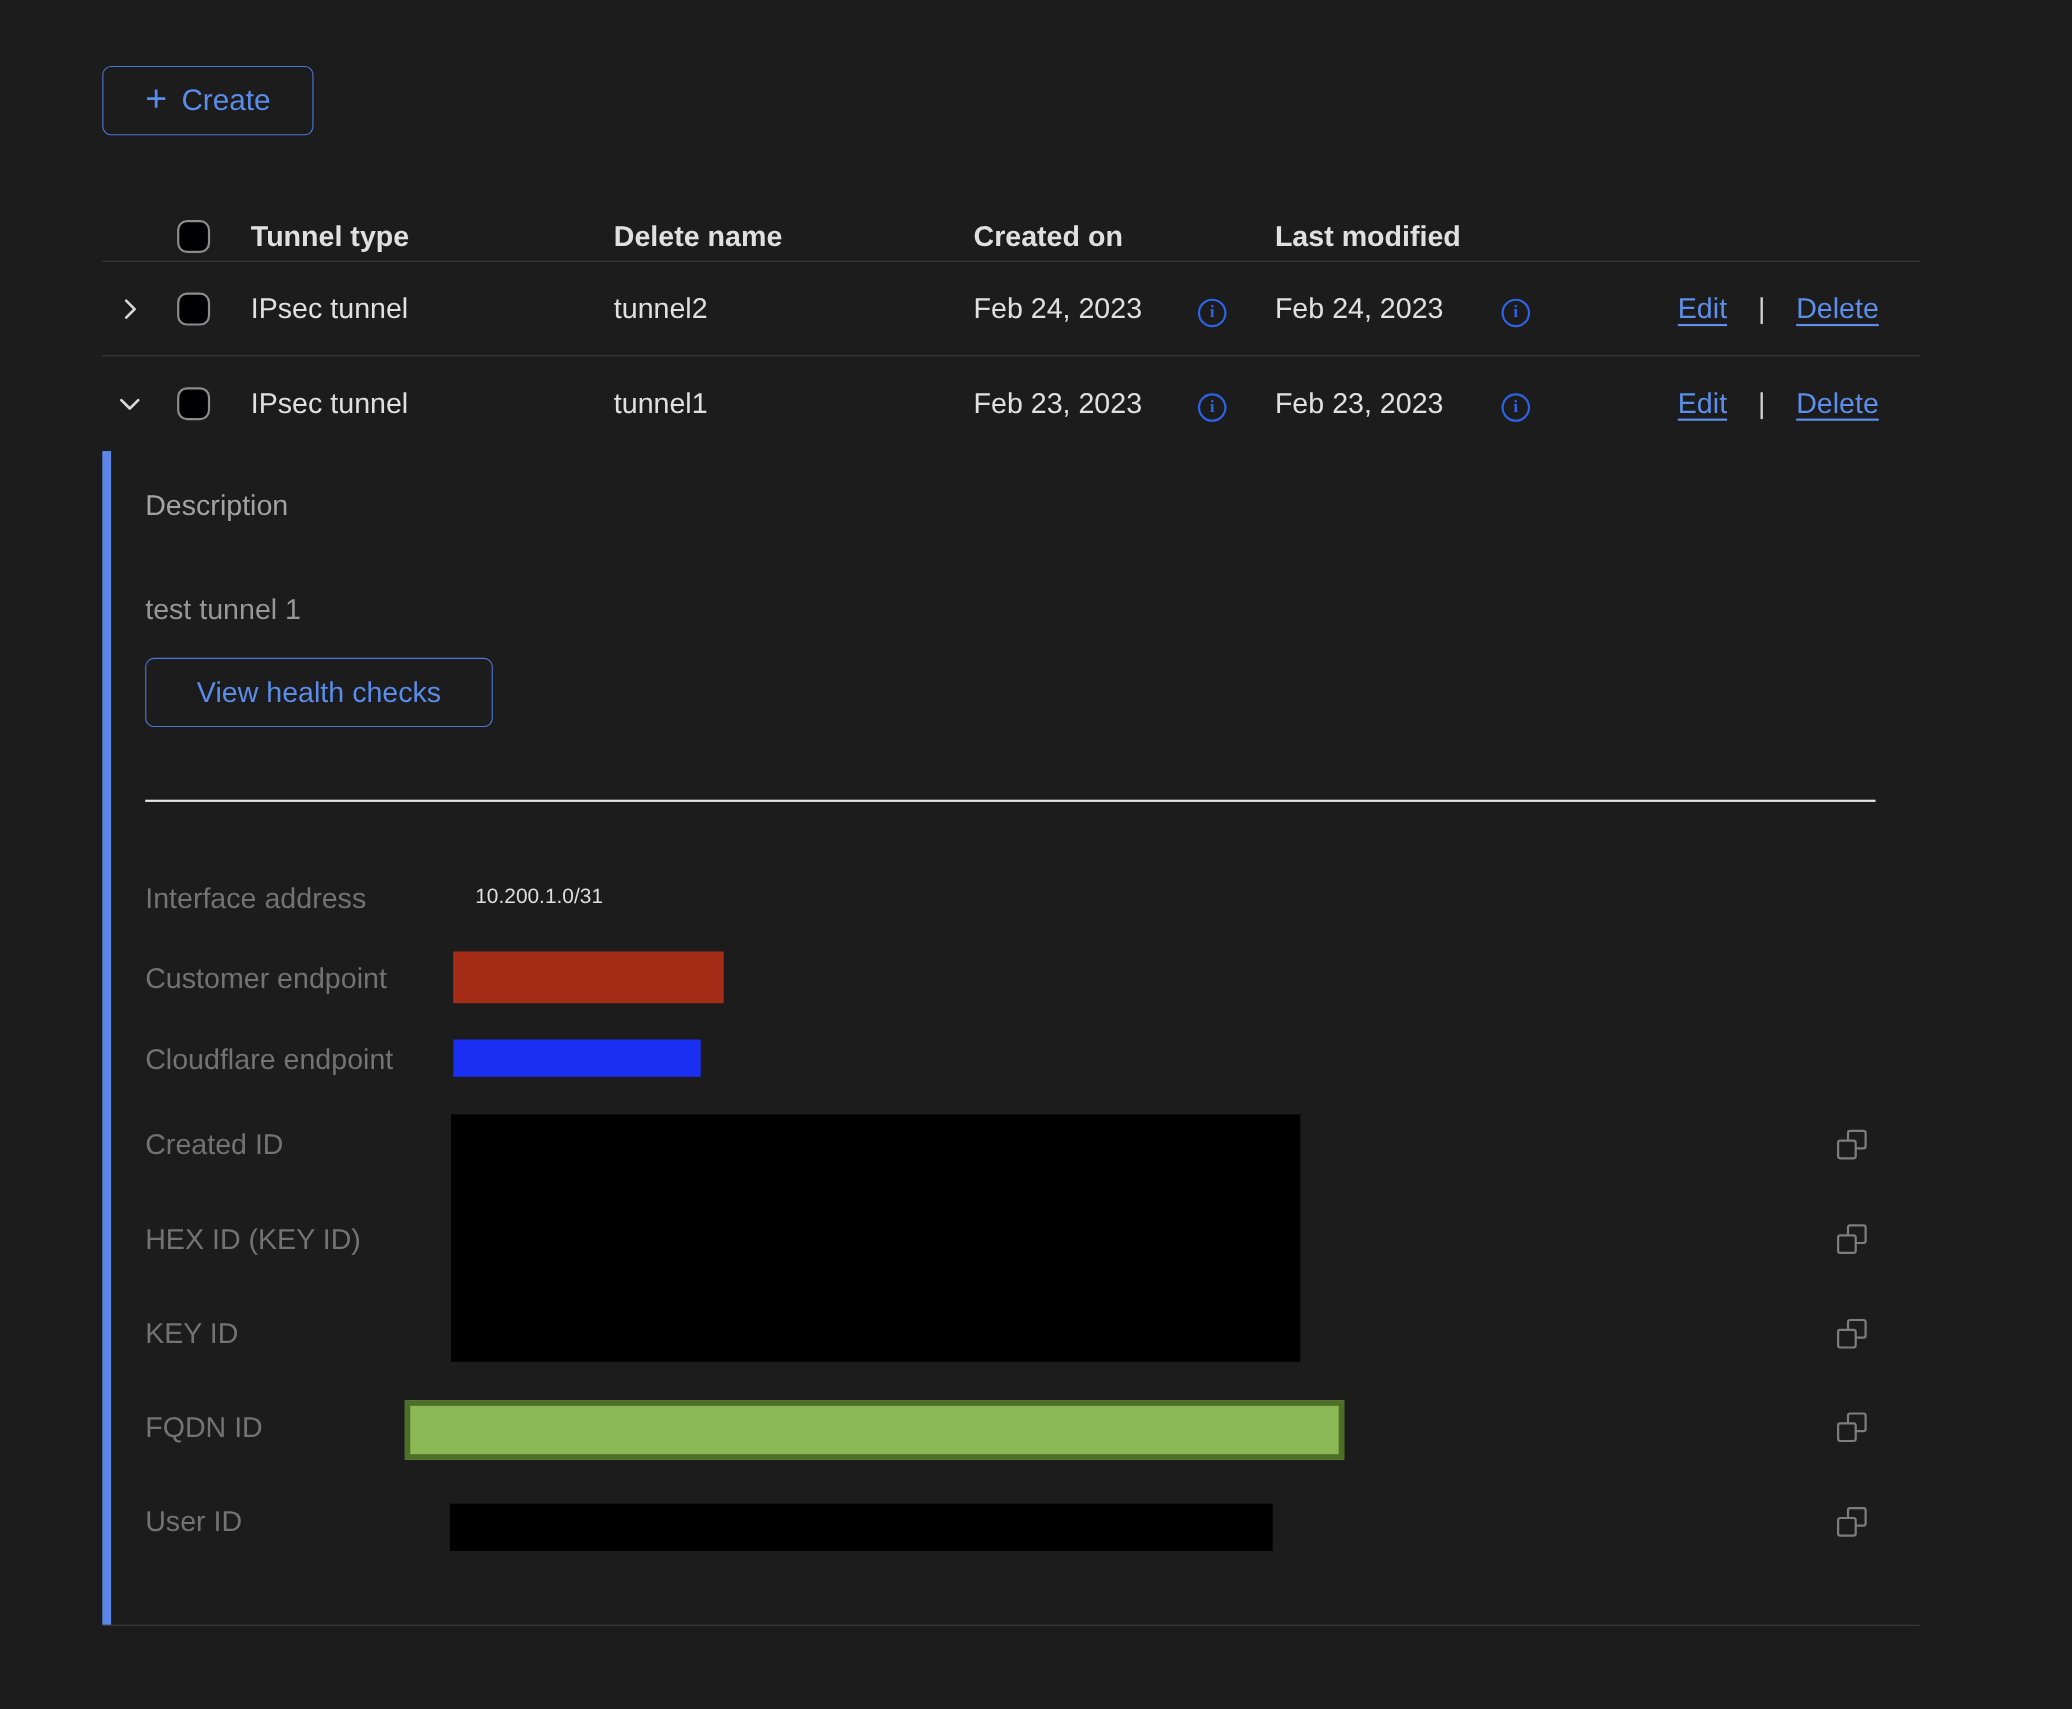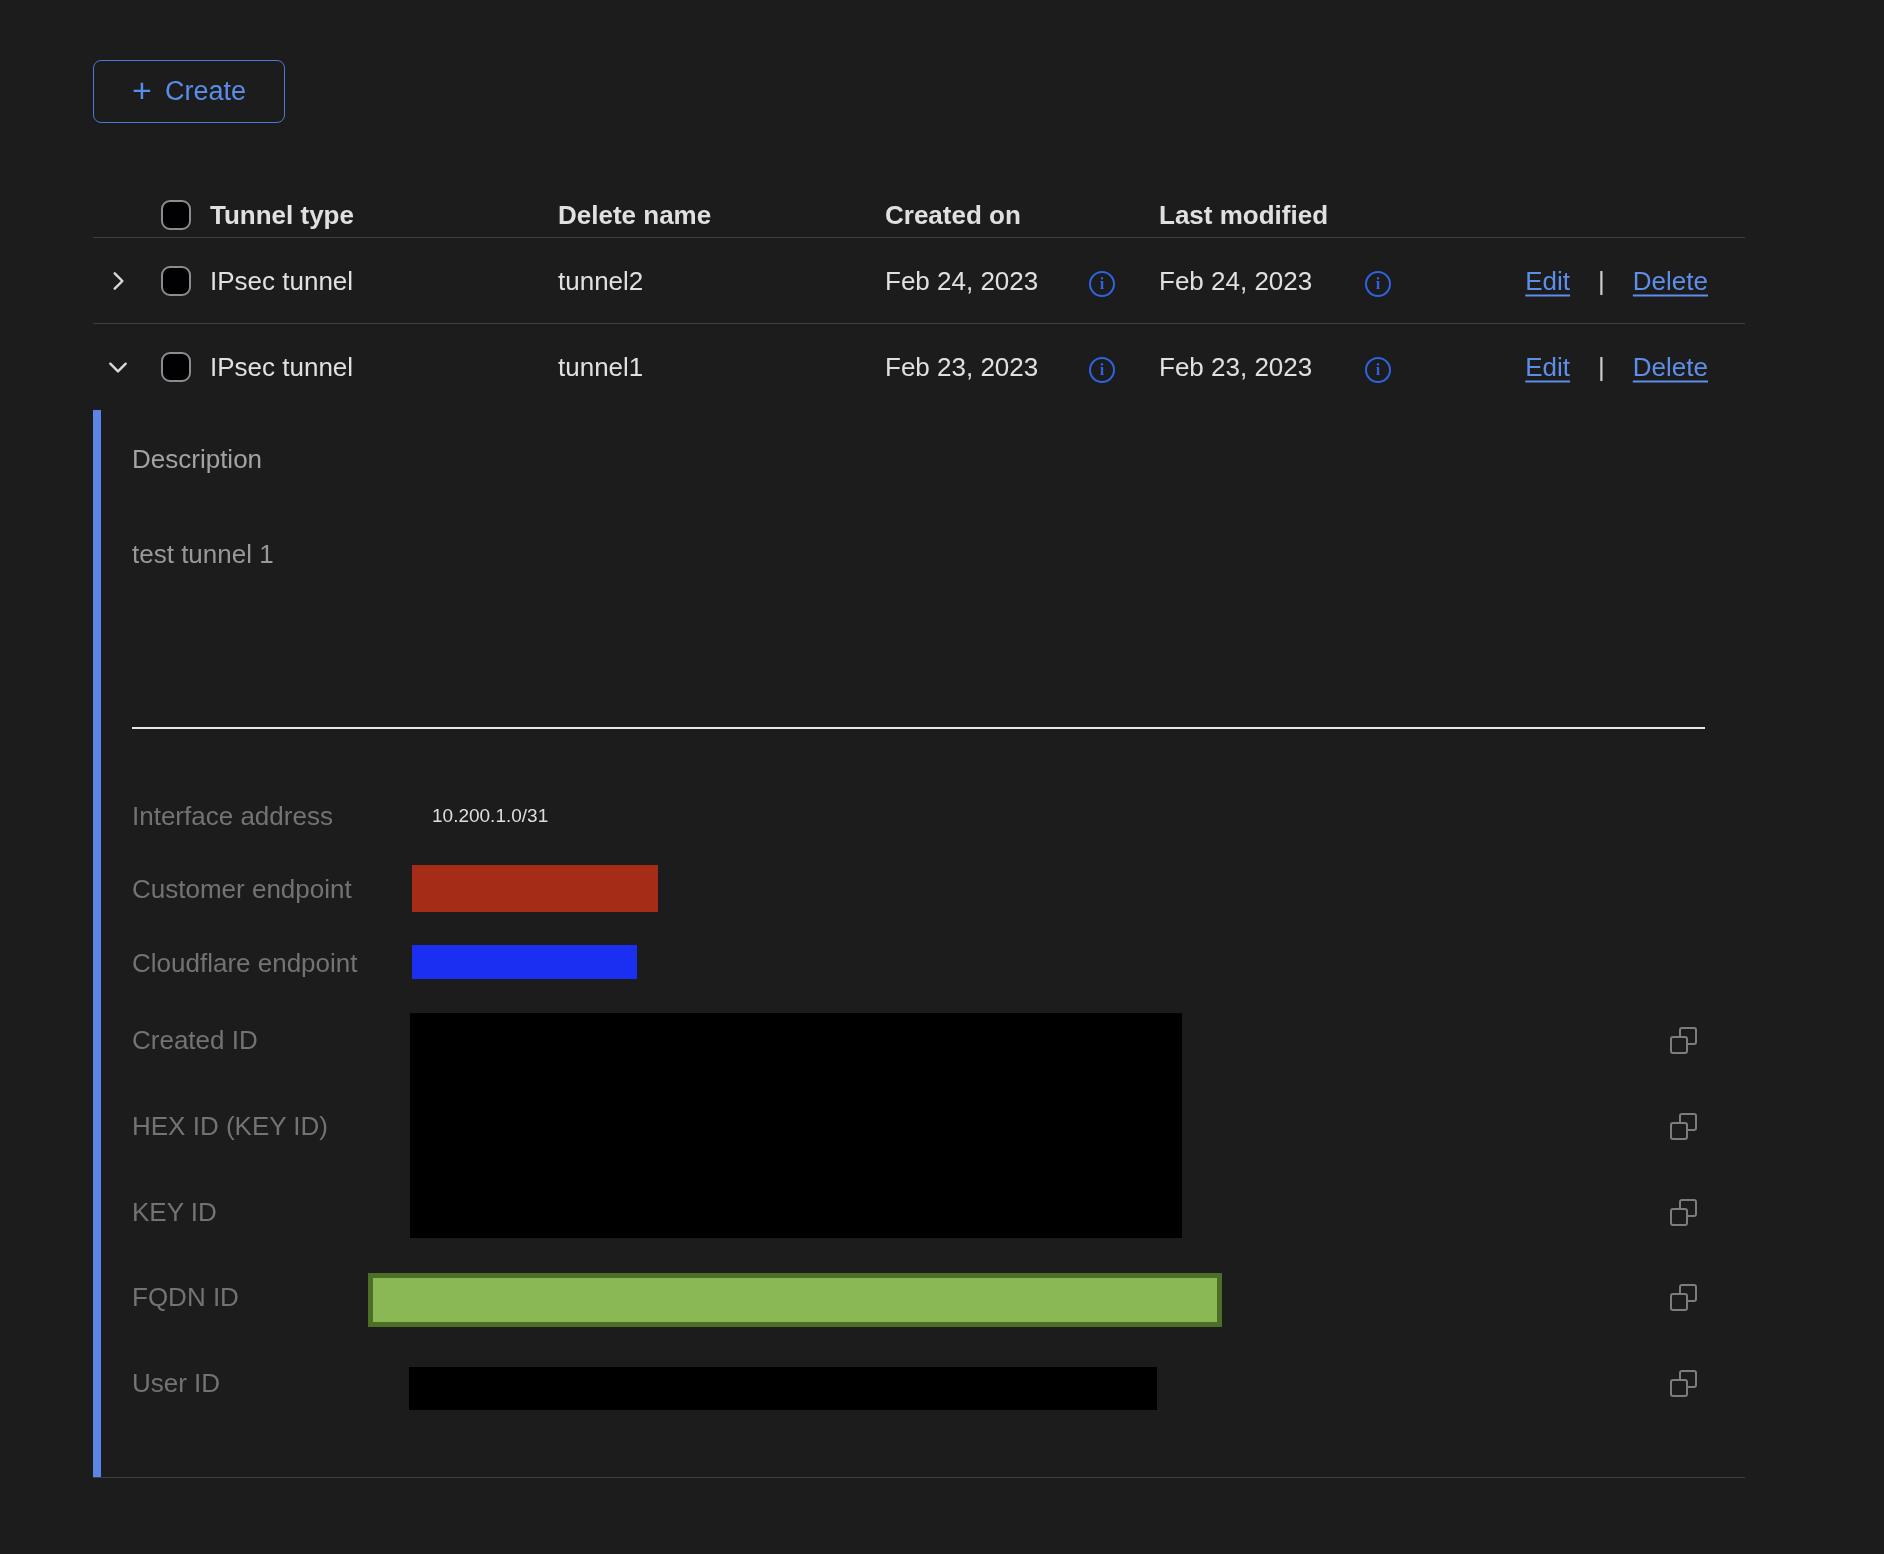--- a/index.html
+++ b/index.html
@@ -27,21 +27,21 @@
   .table { margin-top:69px; width:1652px; }
   .trow { position:relative; height:86px; border-bottom:1px solid #3f3f3f; }
   .thead { height:46px; border-bottom:1px solid #3f3f3f; position:relative; }
   .thead .cell { font-weight:700; }
   .cell {
     position:absolute; top:50%; transform:translateY(-50%);
     font-size:26px; color:#e0e0e0; white-space:nowrap;
   }
   .c-chevron { left:14px; }
   .c-check   { left:68px; }
-  .c-type    { left:117px;text-align:center; }
+  .c-type    { left:135px;text-align:center; }
   .c-name    { left:465px; }
   .c-created { left:792px; }
   .c-modified{ left:1066px; }
   .c-created-info { left:996px; }
   .c-modified-info{ left:1272px; }
   .c-actions { right:37px; display:flex; gap:28px; }
   .row2 { border-bottom:none; }
 
   .checkbox {
     width:30px; height:30px; border:2px solid #8c8c8c; border-radius:9px;
@@ -188,20 +188,21 @@
         <button class="link">Delete</button>
       </span>
     </div>
 
     <div class="panel">
       <div class="bar"></div>
 
       <div class="abs p-label desc-label">Description</div>
       <div class="abs p-muted desc-value">test tunnel 1</div>
 
+      <button class="btn-outline abs health-btn">View health checks</button>
 
       <div class="divider"></div>
 
       <div class="abs f-label l-interface">Interface address</div>
       <div class="abs v-interface">10.200.1.0/31</div>
 
       <div class="abs f-label l-customer">Customer endpoint</div>
       <div class="redact r-red"></div>
 
       <div class="abs f-label l-cloudflare">Cloudflare endpoint</div>

